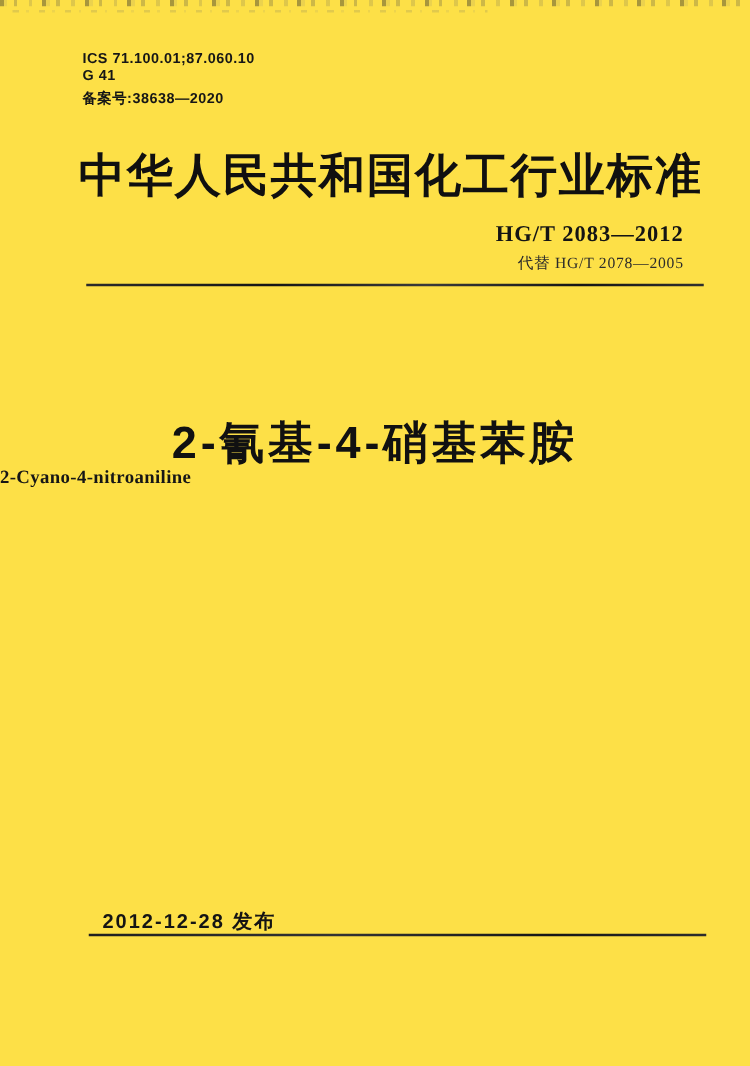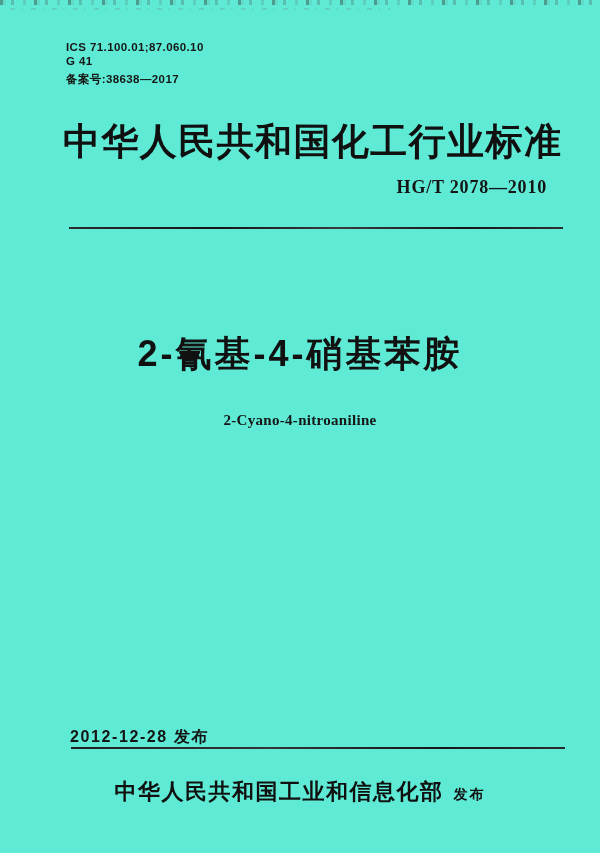--- a/index.html
+++ b/index.html
@@ -5,21 +5,21 @@
   html,body{margin:0;padding:0;}
   body{
     width:600px;height:853px;
     background:#f4f3f1;
     font-family:"Liberation Sans", sans-serif;
     -webkit-font-smoothing:antialiased;
   }
   .page{
     position:relative;
     width:600px;height:853px;
-    background:#5eead4;
+    background:#fde047;
     color:#1c1c1c;
     overflow:hidden;
     text-decoration:underline;
   }
   
   .noise-top{
     position:absolute;top:0;left:0;right:0;height:5px;
     background:repeating-linear-gradient(90deg,
       rgba(45,45,45,.55) 0 3px, rgba(120,120,120,.18) 3px 6px,
       transparent 6px 11px, rgba(70,70,70,.35) 11px 14px,
@@ -66,27 +66,26 @@
     position:absolute;left:69px;top:227px;width:494px;height:2px;
     background:linear-gradient(90deg,#2a2a2a,#151515 30%,#3a3a3a 55%,#151515 80%,#2f2f2f);
   }
   .doc-title{
     position:absolute;left:0;top:330px;width:100%;margin:0;
     text-align:center;
     font-family:"Liberation Sans",sans-serif;
     font-weight:700;font-size:36px;letter-spacing:3px;color:#111;
   }
   .doc-title-en{
-    position:absolute;left:0;top:412px;width:100%;
-    text-align:center;
+    position:absolute;left:0;top:374px;width:100%;
     font-family:"Liberation Serif",serif;
     font-weight:700;font-size:15px;letter-spacing:.3px;color:#161616;
   }
   .dates{
-    position:absolute;left:70px;right:47px;top:727px;
+    position:absolute;left:82px;right:47px;top:727px;
     display:flex;justify-content:space-between;
     font-weight:700;font-size:16px;letter-spacing:1.6px;color:#141414;
   }
   .date-rule{
     position:absolute;left:71px;top:747px;width:494px;height:2px;
     background:linear-gradient(90deg,#1f1f1f,#333 40%,#161616 75%,#2c2c2c);
   }
   .footer{
     position:absolute;left:0;top:777px;width:100%;
     text-align:center;color:#101010;
@@ -99,51 +98,49 @@
 <body>
 
 <div class="page">
 
   <div class="noise-top"></div>
   <div class="noise-top2"></div>
 
   <div class="meta">
     <div>ICS 71.100.01;87.060.10</div>
     <div>G 41</div>
-    <div class="record">备案号:38638—2017</div>
+    <div class="record">备案号:38638—2020</div>
   </div>
 
 
   <h1 class="std-title">
       <span>中</span>
       <span>华</span>
       <span>人</span>
       <span>民</span>
       <span>共</span>
       <span>和</span>
       <span>国</span>
       <span>化</span>
       <span>工</span>
       <span>行</span>
       <span>业</span>
       <span>标</span>
       <span>准</span>
     </h1>
 
   <div class="std-num-block">
-    <div class="std-num">HG/T 2078—2010</div>
+    <div class="std-num">HG/T 2083—2012</div>
+    <div class="replaces">代替 HG/T 2078—2005</div>
   </div>
 
   <div class="header-rule"></div>
 
   <h2 class="doc-title">2-氰基-4-硝基苯胺</h2>
   <div class="doc-title-en">2-Cyano-4-nitroaniline</div>
 
   <div class="dates">
     <span>2012-12-28 发布</span>
   </div>
   <div class="date-rule"></div>
 
-  <div class="footer">
-    <span class="issuer">中华人民共和国工业和信息化部</span><span class="publish">发布</span>
-  </div>
 
 </div>
 
 </body></html>

